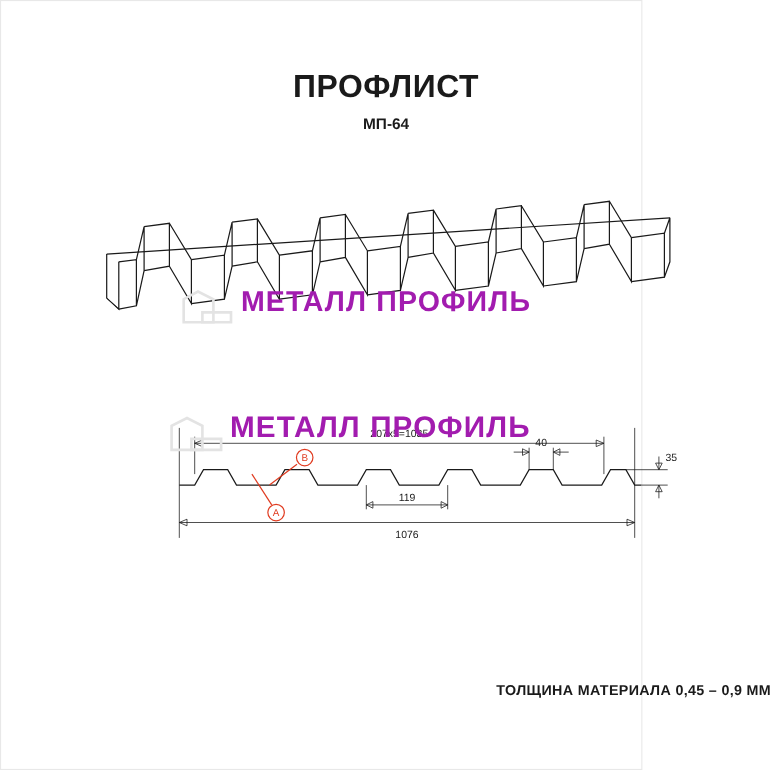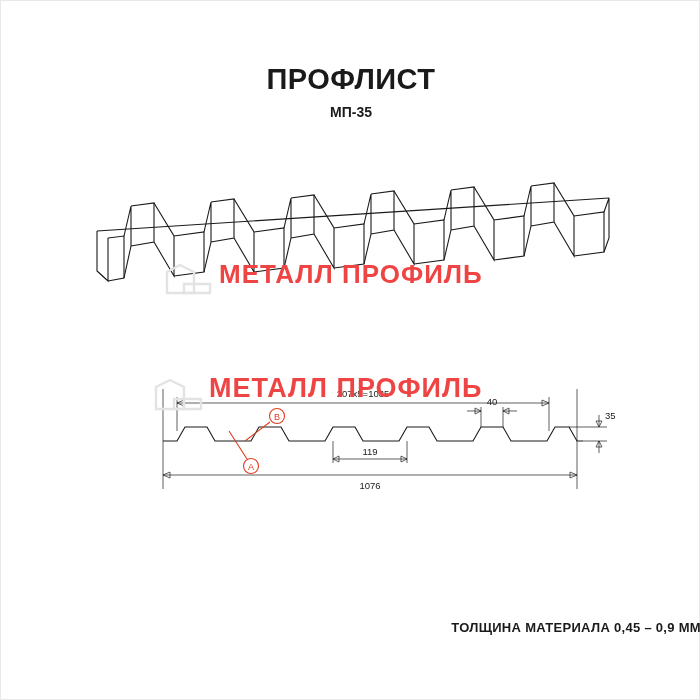--- a/index.html
+++ b/index.html
@@ -11,21 +11,21 @@
     width: 700px;
     height: 700px;
     font-family: "Liberation Sans", sans-serif;
     color: #1a1a1a;
     position: relative;
     overflow: hidden;
   }
   .page {
     position: absolute;
     left: 0; top: 0;
-    width: 700px;
+    width: 584px;
     height: 700px;
     border: 1px solid #e8e8e8;
     box-sizing: border-box;
   }
   .title {
     position: absolute;
     top: 62px;
     left: 0;
     width: 700px;
     text-align: center;
@@ -66,21 +66,21 @@
     position: absolute;
     left: 136px;
     top: 370px;
     width: 480px;
     height: 130px;
   }
   .wm {
     position: absolute;
     pointer-events: none;
     user-select: none;
-    color: #ef4444;
+    color: #a21caf;
     font-weight: bold;
     letter-spacing: 1px;
     white-space: nowrap;
     text-align: center;
   }
   .wm1 {
     top: 258px;
     left: 218px;
     font-size: 26px;
   }
@@ -100,21 +100,21 @@
   .red { fill: none; stroke: #e03b20; stroke-width: 1.1; }
   .red-txt { fill: #e03b20; font-size: 9px; font-family: "Liberation Sans", sans-serif; }
   .dimtxt { fill: #1a1a1a; font-size: 9.5px; font-family: "Liberation Sans", sans-serif; }
 </style>
 </head>
 <body>
 
 <div class="page">
 
   <div class="title">ПРОФЛИСТ</div>
-  <div class="subtitle">МП-35</div>
+  <div class="subtitle">МП-64</div>
 
   <div class="iso-area">
     <svg width="580" height="135" viewBox="0 0 580 135">
 
       <path class="ln" d="M 36 55 L 548 22"></path>
 
       <path class="ln" d="M 36 55 L 36 95 L 47 105 L 47 62"></path>
       <path class="ln" d="M 47 62 L 63 60 L 63 102 L 47 105"></path>
       <path class="ln" d="M 63 60 L 70 30 L 70 70 L 63 102"></path>
       <path class="ln" d="M 70 30 L 93 27 L 93 66 L 70 70"></path>

